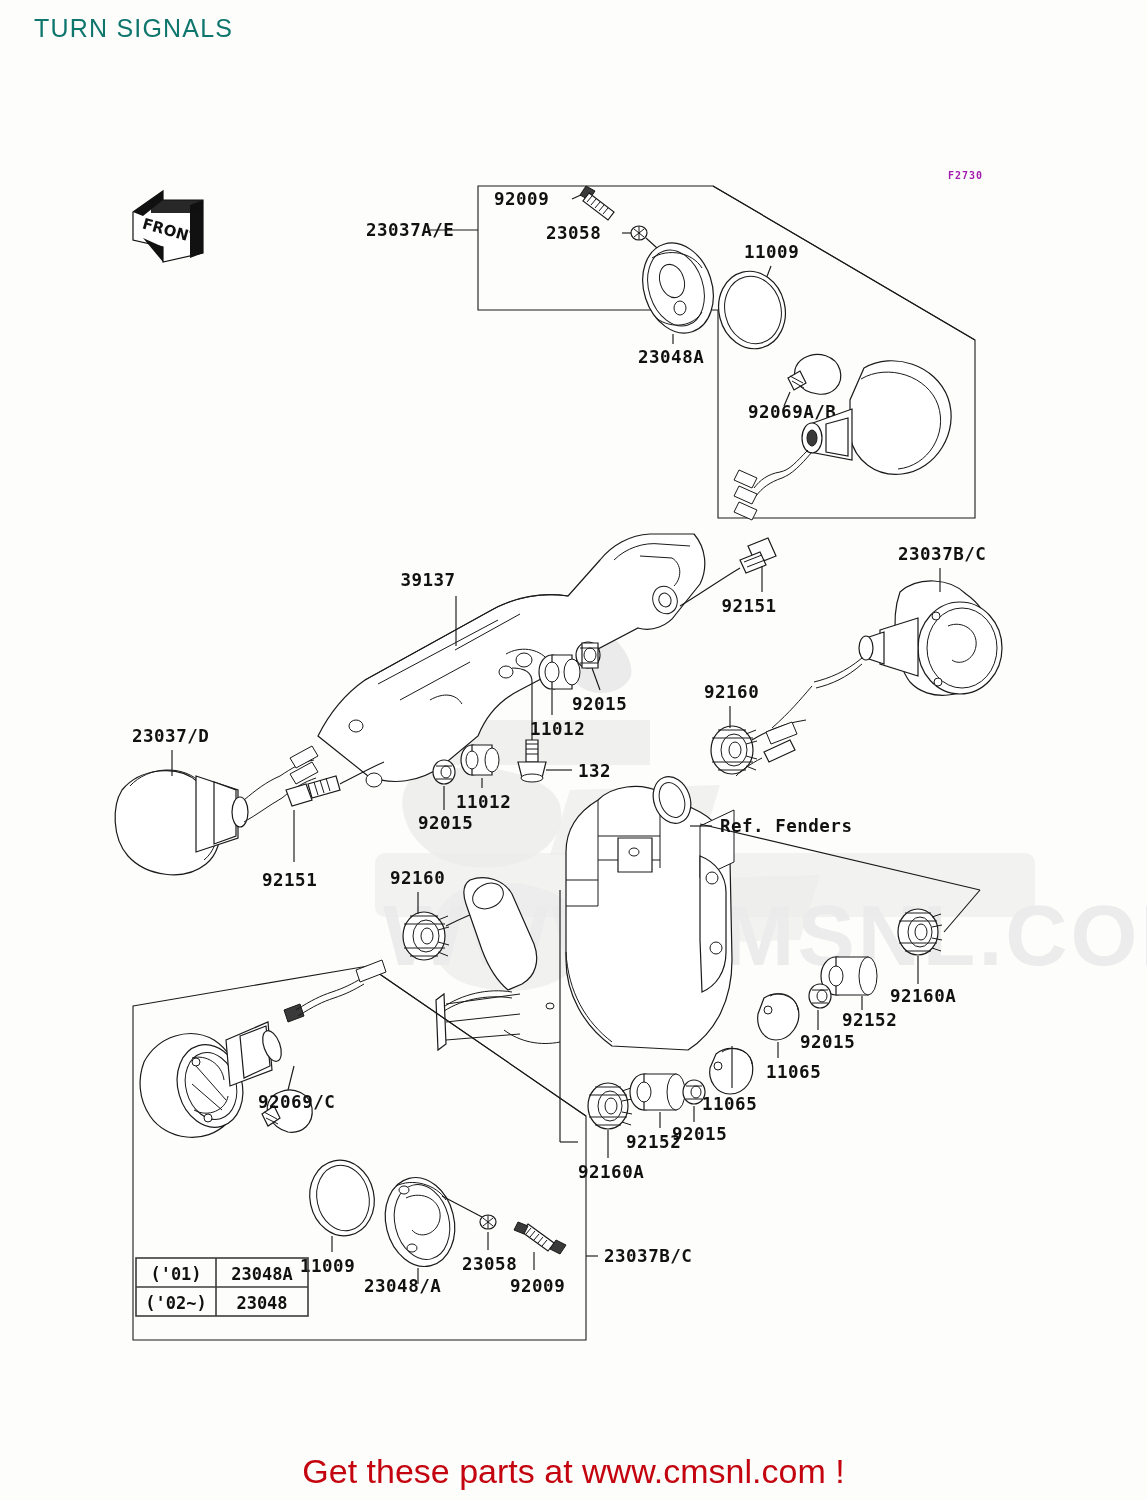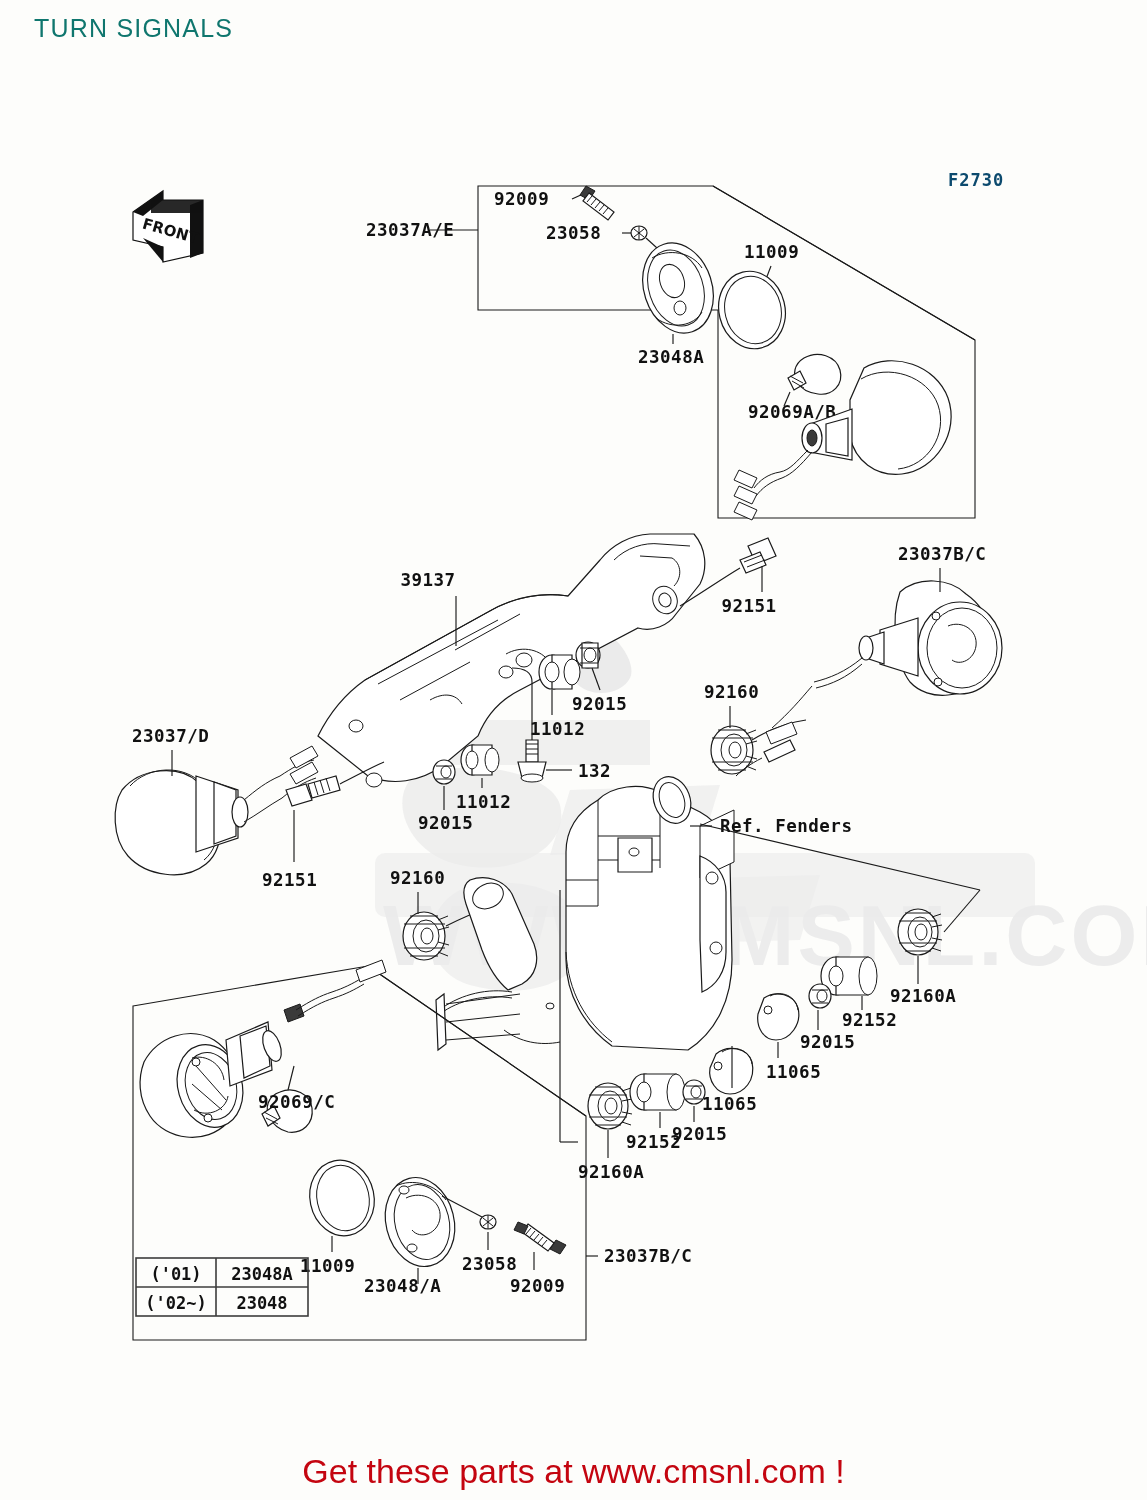--- a/index.html
+++ b/index.html
@@ -8,21 +8,21 @@
     width:1147px;height:1500px;position:relative;overflow:hidden;
     font-family:"Liberation Sans",sans-serif;
     background:#fdfdfb;
   }
   #page-title{
     position:absolute;left:34px;top:14px;
     font-size:25px;letter-spacing:1.2px;color:#0f766e;font-weight:400;
   }
   #drawing-code{
     position:absolute;left:948px;top:170px;
-    font-size:17px;font-weight:bold;color:#0c4a6e;letter-spacing:1px;
+    font-size:10px;font-weight:bold;color:#a21caf;letter-spacing:1px;
     font-family:"DejaVu Sans Mono",monospace;
     text-align:center;
   }
   #footer-cta{
     position:absolute;left:0;top:1452px;width:1147px;text-align:center;
     font-size:34px;color:#c40510;font-family:"Liberation Sans",sans-serif;
   }
   
   #diagram-canvas{position:absolute;left:0;top:0;width:1147px;height:1440px;}
   .pn{

